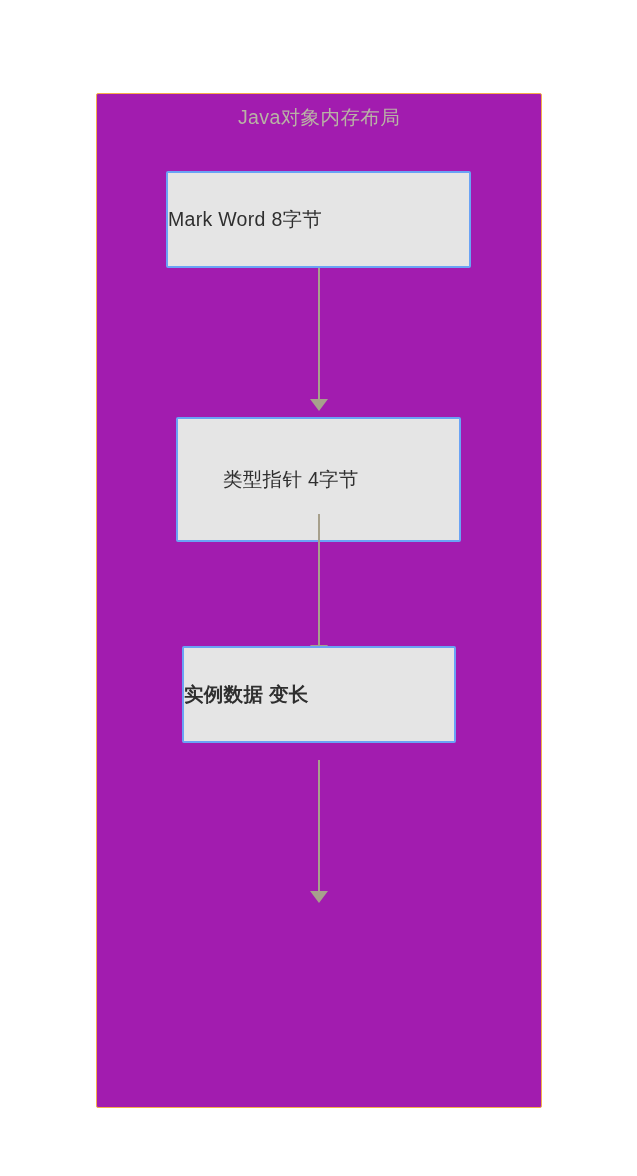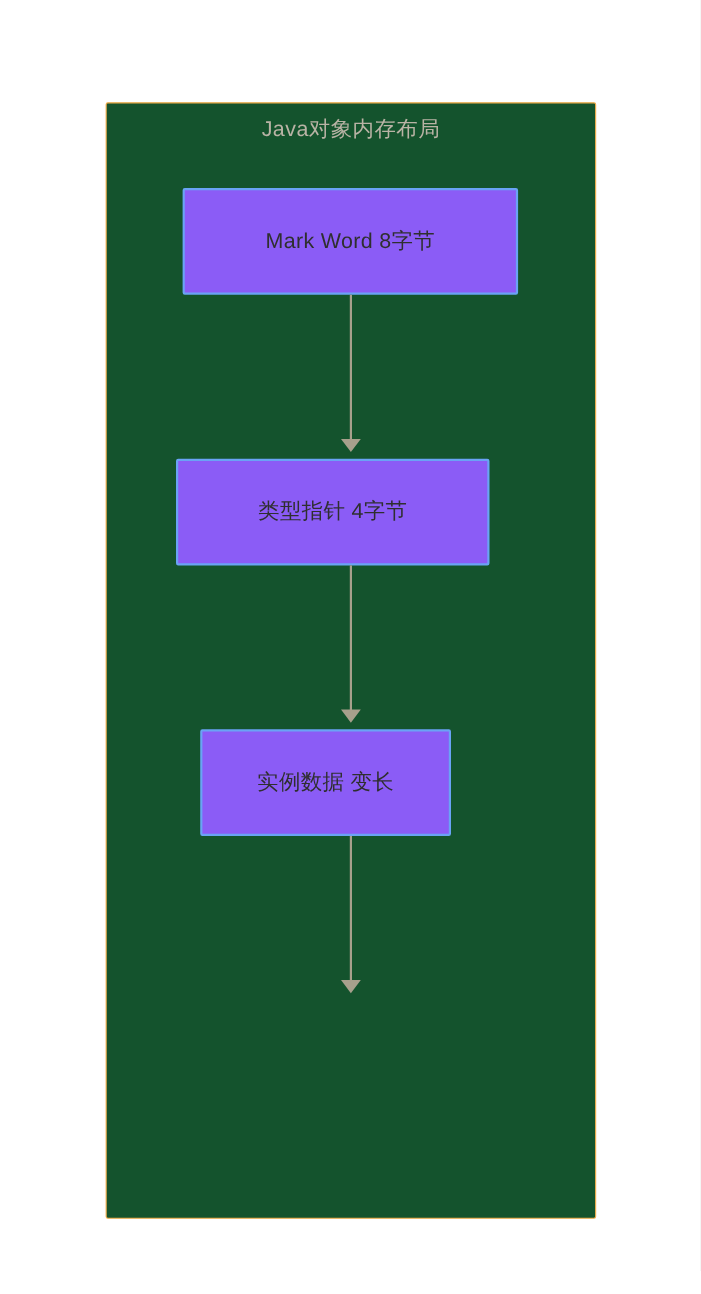--- a/index.html
+++ b/index.html
@@ -25,59 +25,59 @@
     background: #ffffff;
   }
 
   
   .subgraph {
     position: absolute;
     left: 96px;
     top: 93px;
     width: 446px;
     height: 1015px;
-    background: #14532d;
+    background: #a21caf;
     border: 1.6px solid #f5ae4a;
     border-radius: 2px;
     box-sizing: border-box;
   }
   .subgraph-title {
     position: absolute;
     left: 0;
     top: 10px;
     width: 100%;
     text-align: center;
     font-size: 19.5px;
     color: #b9b3a5;
     letter-spacing: 0.4px;
     white-space: nowrap;
   }
 
   
   .node {
     position: absolute;
     box-sizing: border-box;
-    background: #8b5cf6;
+    background: #e5e5e5;
     border: 2px solid #6aa3f5;
     border-radius: 2px;
     display: flex;
     align-items: center;
-    justify-content: center;
+    justify-content: flex-start;
   }
   .node-label {
     font-size: 19.5px;
     color: #2f2f2f;
     letter-spacing: 0.3px;
     white-space: nowrap;
     line-height: 1;
   }
 
   #node-mark-word    { left: 166px; top: 171px; width: 305px; height: 97px; }
-  #node-klass-ptr    { left: 160px; top: 417px; width: 285px; height: 97px; }
-  #node-instance     { left: 182px; top: 663px; width: 228px; height: 97px; }
+  #node-klass-ptr    { left: 176px; top: 417px; width: 285px; height: 125px; padding-left: 45px; }
+  #node-instance     { left: 182px; top: 646px; width: 274px; height: 97px; font-weight: bold; }
   #node-padding      { left: 166px; top: 909px; width: 305px; height: 97px; }
 
   
   .edge {
     position: absolute;
     left: 318px;
     width: 2px;
     background: #a7a08c;
   }
   #edge-1 { top: 268px; height: 140px; }

